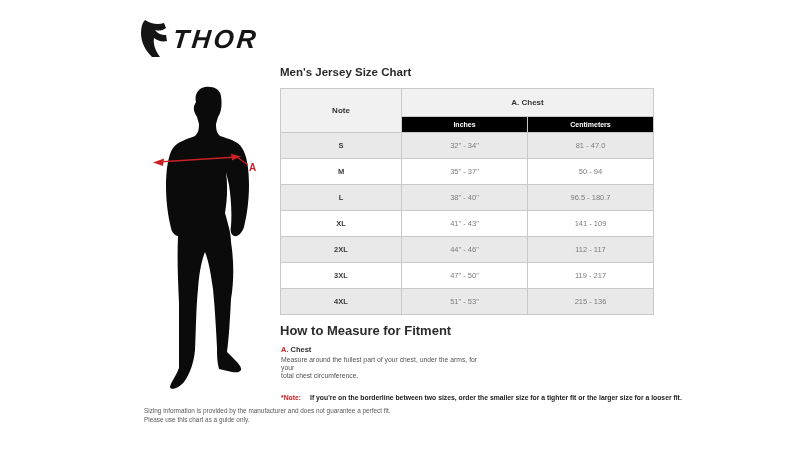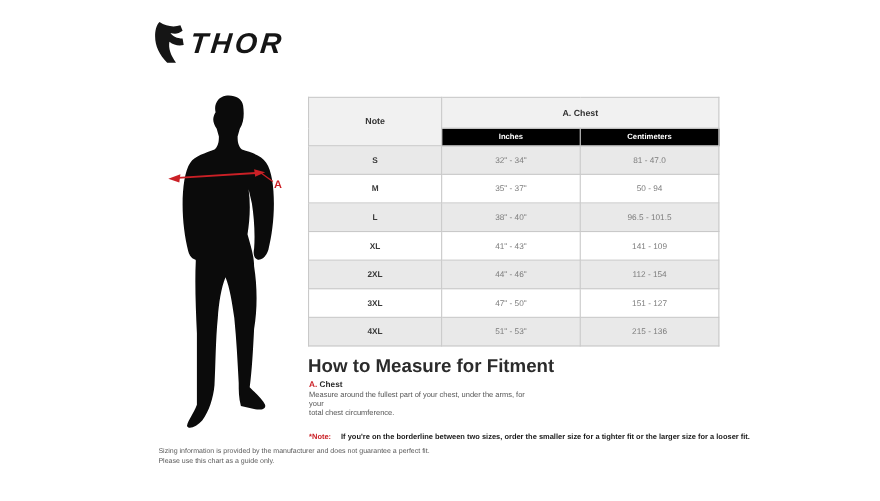--- a/index.html
+++ b/index.html
@@ -43,21 +43,21 @@
     border:1px solid var(--border);text-align:center;vertical-align:middle;padding:0;
   }
   .th-size,.th-chest{background:var(--header-bg);font-size:8px;font-weight:bold;color:#333;height:27px;}
   .th-unit{background:#000000;color:#ffffff;font-size:7px;font-weight:bold;height:15px;}
   .size-table td{height:25px;background:#ffffff;}
   .size-table tr.alt td{background:var(--row-alt);}
   td.size{font-size:7.5px;font-weight:bold;color:#3a3a3a;}
   td.val{font-size:7.5px;color:var(--value-ink);}
 
   
-  .fitment-heading{position:absolute;left:280px;top:323px;font-size:17px;font-weight:bold;color:var(--ink);}
+  .fitment-heading{position:absolute;left:280px;top:323px;font-size:13px;font-weight:bold;color:var(--ink);}
   .measure-label{position:absolute;left:281px;top:345px;font-size:7.5px;font-weight:bold;}
   .measure-letter{color:var(--red);}
   .measure-name{color:var(--ink);margin-left:2px;}
   .measure-desc{position:absolute;left:281px;top:356px;font-size:6.8px;color:#555555;line-height:8px;width:200px;}
 
   
   .note{position:absolute;left:281px;top:394px;font-size:6.8px;font-weight:bold;color:#1a1a1a;white-space:nowrap;}
   .note-label{color:var(--red);margin-right:9px;}
   .disclaimer{position:absolute;left:144px;top:407px;font-size:6.4px;color:#5a5a5a;line-height:8.5px;}
 </style>
@@ -91,20 +91,21 @@
       C39,57 49,54 57,51 C60,48 61,45 61,39 L59,32 C55,26 55,22 58,17 Z"></path>
     <g>
       <line class="red-stroke" x1="20" y1="77" x2="99" y2="72" stroke-width="1.6"></line>
       <polygon class="red-fill" points="15,77.6 26,73.4 25,81"></polygon>
       <polygon class="red-fill" points="103,71.6 93,68.8 94,75.6"></polygon>
       <line class="red-stroke" x1="99" y1="72" x2="110" y2="80" stroke-width="1.2"></line>
     </g>
     <text class="figure-a" x="111" y="86">A</text>
   </svg>
 
+  <div class="chart-title">Men's Jersey Size Chart</div>
 
   <table class="size-table">
     <colgroup>
         <col style="width:121px">
         <col style="width:126px">
         <col style="width:126px">
       </colgroup>
     <thead>
       <tr>
         <th class="th-size" rowspan="2">Note</th>
@@ -122,36 +123,36 @@
           <td class="val">81 - 47.0</td>
         </tr>
         <tr>
           <td class="size">M</td>
           <td class="val">35" - 37"</td>
           <td class="val">50 - 94</td>
         </tr>
         <tr class="alt">
           <td class="size">L</td>
           <td class="val">38" - 40"</td>
-          <td class="val">96.5 - 101.5</td>
+          <td class="val">96.5 - 180.7</td>
         </tr>
         <tr>
           <td class="size">XL</td>
           <td class="val">41" - 43"</td>
           <td class="val">141 - 109</td>
         </tr>
         <tr class="alt">
           <td class="size">2XL</td>
           <td class="val">44" - 46"</td>
-          <td class="val">112 - 154</td>
+          <td class="val">112 - 117</td>
         </tr>
         <tr>
           <td class="size">3XL</td>
           <td class="val">47" - 50"</td>
-          <td class="val">151 - 127</td>
+          <td class="val">119 - 217</td>
         </tr>
         <tr class="alt">
           <td class="size">4XL</td>
           <td class="val">51" - 53"</td>
           <td class="val">215 - 136</td>
         </tr>
       </tbody>
   </table>
 
   <div class="fitment-heading">How to Measure for Fitment</div>

